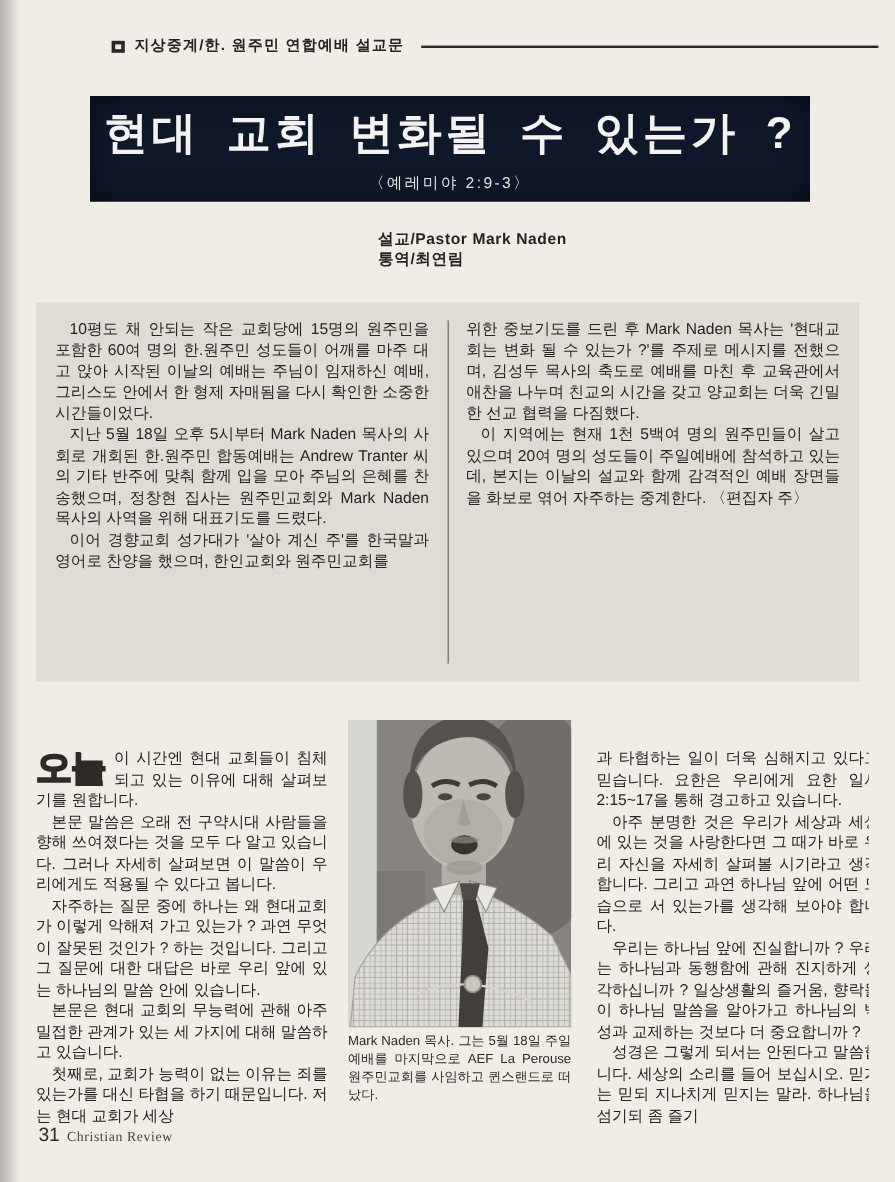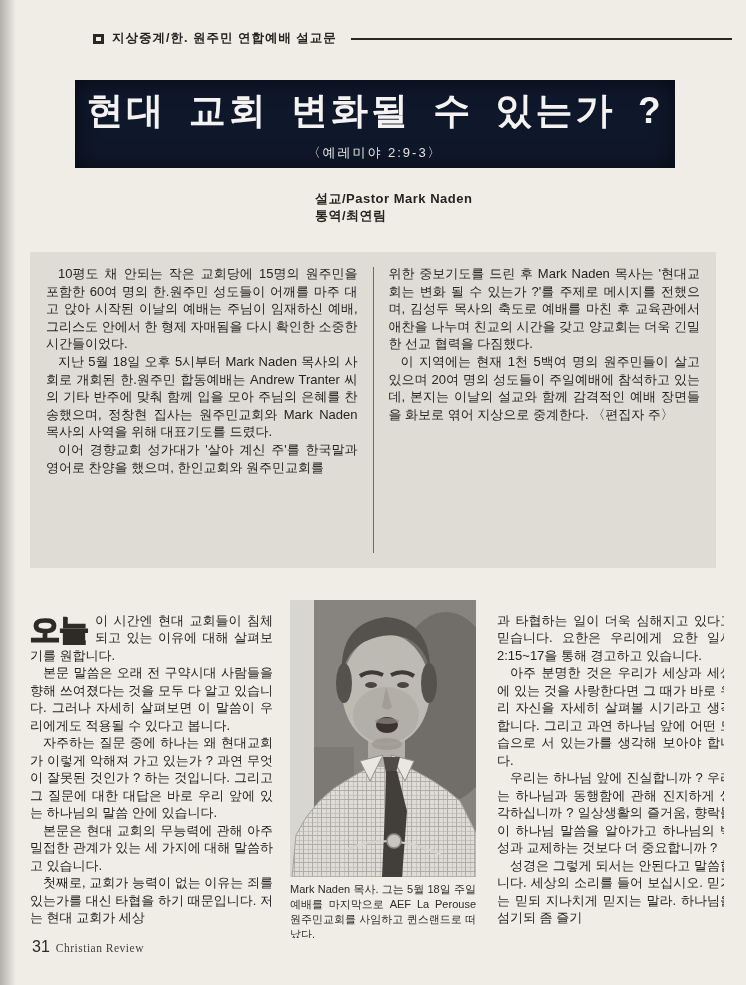--- a/index.html
+++ b/index.html
@@ -42,31 +42,31 @@
     display:flex; overflow:hidden;
   }
   .intro-col { flex:1 1 0; font-size:13px; line-height:17.6px; text-align:justify; }
   .intro-divider { width:1px; background:#6e6a64; margin:2px 15px; flex:0 0 auto; }
   .intro-col p { margin:0; text-indent:12px; }
   .intro-col p.cont { text-indent:0; }
 
   
   .columns {
     position:absolute; left:30px; top:600px; right:22px; height:338px;
-    display:flex; align-items:center; overflow:hidden;
+    display:flex; align-items:flex-end; overflow:hidden;
   }
   .bcol { font-size:13px; line-height:17.5px; text-align:justify; }
   .bcol p { margin:0; text-indent:13px; }
   .bcol p.first { text-indent:0; }
   .bcol1 { width:243px; flex:0 0 auto; }
   .bcol3 { width:236px; flex:0 0 auto; margin:0 8px 0 10px; }
   .vdot { width:0; border-left:1px dotted #7a766f; flex:0 0 auto; }
   .vdot.d1 { margin-left:6px; }
 
-  .photocol { width:186px; flex:0 0 auto; margin:0 10px; }
+  .photocol { width:186px; flex:0 0 auto; margin:17px 10px; }
   .photo { display:block; width:186px; height:280px; }
   .caption { font-size:11px; line-height:15px; margin-top:5px; text-align:justify; color:#2c2926; }
 
   
   .dropcap {
     float:left; font-size:30px; line-height:34px; font-weight:bold;
     margin:1px 7px 0 0; letter-spacing:-1px; color:#2e2b27;
   }
   @supports (-webkit-text-stroke: 1px #000) {
     .dropcap { color:#f0ede7; -webkit-text-stroke:1.6px #2e2b27; }
@@ -100,21 +100,21 @@
 
   <div class="introbox">
     <div class="intro-col">
       <p>10평도 채 안되는 작은 교회당에 15명의 원주민을 포함한 60여 명의 한.원주민 성도들이 어깨를 마주 대고 앉아 시작된 이날의 예배는 주님이 임재하신 예배, 그리스도 안에서 한 형제 자매됨을 다시 확인한 소중한 시간들이었다.</p>
       <p>지난 5월 18일 오후 5시부터 Mark Naden 목사의 사회로 개회된 한.원주민 합동예배는 Andrew Tranter 씨의 기타 반주에 맞춰 함께 입을 모아 주님의 은혜를 찬송했으며, 정창현 집사는 원주민교회와 Mark Naden 목사의 사역을 위해 대표기도를 드렸다.</p>
       <p>이어 경향교회 성가대가 '살아 계신 주'를 한국말과 영어로 찬양을 했으며, 한인교회와 원주민교회를</p>
     </div>
     <div class="intro-divider"></div>
     <div class="intro-col">
       <p class="cont">위한 중보기도를 드린 후 Mark Naden 목사는 '현대교회는 변화 될 수 있는가 ?'를 주제로 메시지를 전했으며, 김성두 목사의 축도로 예배를 마친 후 교육관에서 애찬을 나누며 친교의 시간을 갖고 양교회는 더욱 긴밀한 선교 협력을 다짐했다.</p>
-      <p>이 지역에는 현재 1천 5백여 명의 원주민들이 살고 있으며 20여 명의 성도들이 주일예배에 참석하고 있는데, 본지는 이날의 설교와 함께 감격적인 예배 장면들을 화보로 엮어 지상으로 중계한다. 〈편집자 주〉</p>
+      <p>이 지역에는 현재 1천 5백여 명의 원주민들이 살고 있으며 20여 명의 성도들이 주일예배에 참석하고 있는데, 본지는 이날의 설교와 함께 감격적인 예배 장면들을 화보로 엮어 자주하는 중계한다. 〈편집자 주〉</p>
     </div>
   </div>
 
   <div class="columns">
 
     <div class="bcol bcol1">
       <p class="first">
         <span class="dropcap">오늘</span><span>이 시간엔 현대 교회들이 침체되고 있는 이유에 대해 살펴보기를 원합니다.</span>
       </p>
       <p>본문 말씀은 오래 전 구약시대 사람들을 향해 쓰여졌다는 것을 모두 다 알고 있습니다. 그러나 자세히 살펴보면 이 말씀이 우리에게도 적용될 수 있다고 봅니다.</p>

